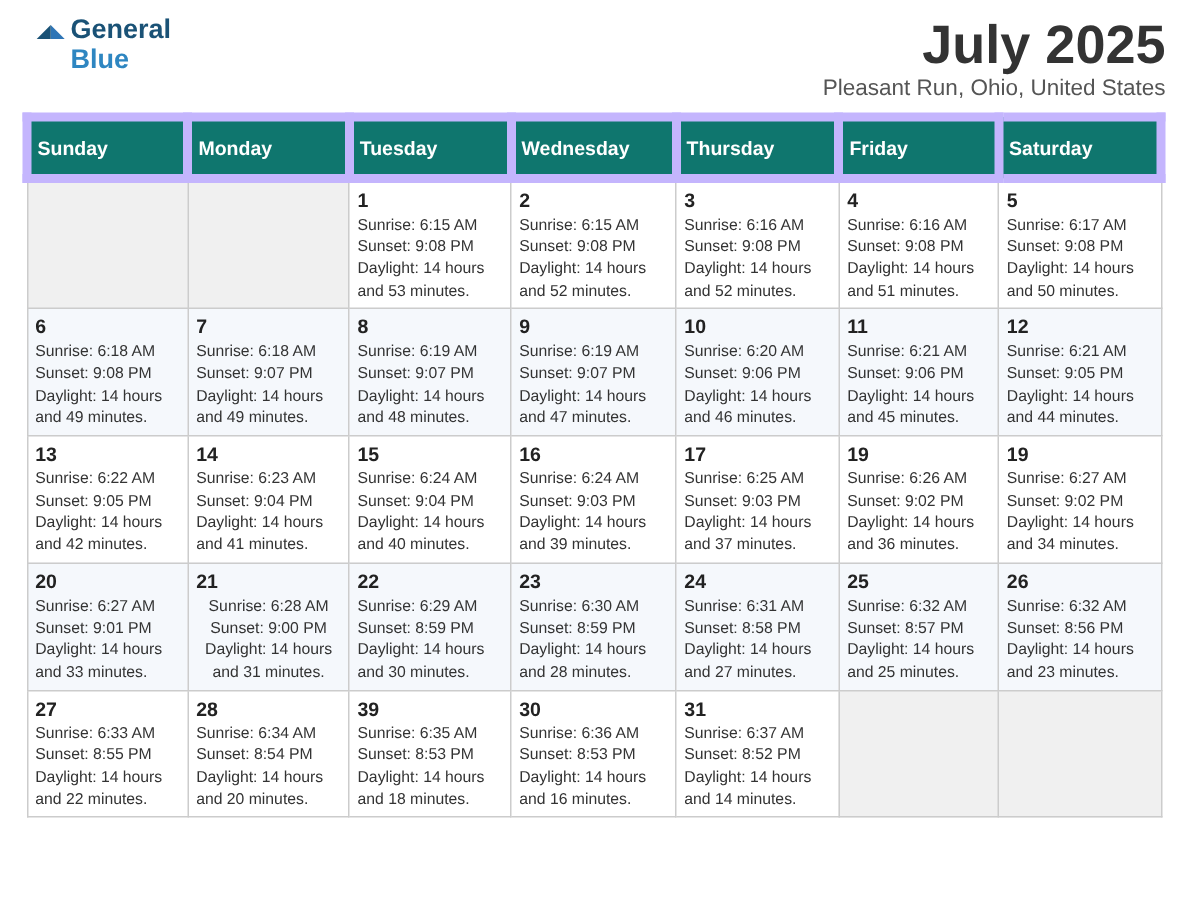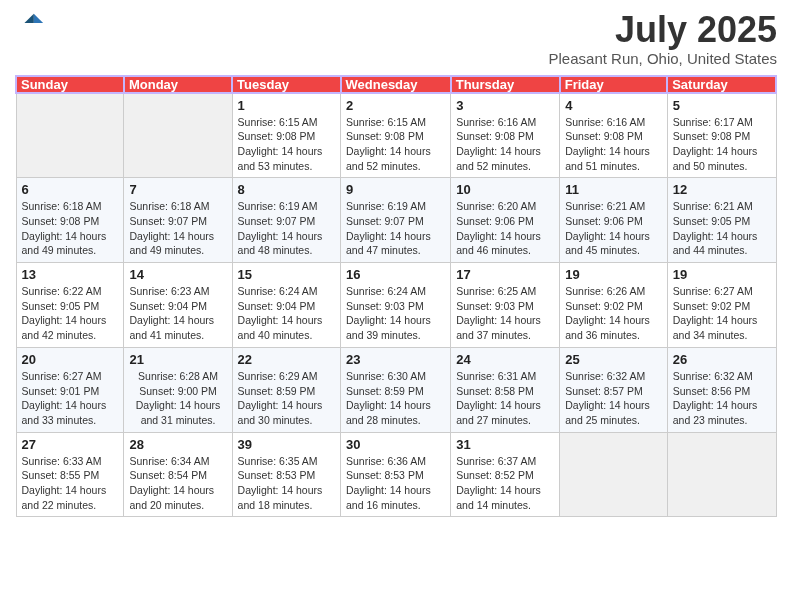--- a/index.html
+++ b/index.html
@@ -47,27 +47,27 @@
     .location {
       font-size: 15px;
       color: #555;
     }
     table {
       width: 100%;
       border-collapse: collapse;
       font-size: 11px;
     }
     thead tr th {
-      background-color: #ef4444;
+      background-color: #0f766e;
       color: #fff;
       font-weight: bold;
       font-size: 13px;
-      padding: 0 4px;
+      padding: 10px 4px;
       text-align: left;
-      border: 2px solid #c4b5fd;
+      border: 6px solid #c4b5fd;
     }
     tbody tr td {
       border: 1px solid #ccc;
       vertical-align: top;
       padding: 4px 5px;
       height: 80px;
       width: 113px;
       background: #fff;
     }
     tbody tr:nth-child(even) td {
@@ -95,20 +95,24 @@
 </head>
 <body>
 
 <div class="header">
   <div class="logo">
     <div>
       <svg class="logo-icon" viewBox="0 0 30 30">
         <polygon points="18,4 28,14 18,14" fill="#2e75b6"></polygon>
         <polygon points="18,4 18,14 8,14" fill="#1a5276"></polygon>
       </svg>
+    </div>
+    <div>
+      <div class="logo-text">General</div>
+      <div class="logo-text"><span>Blue</span></div>
     </div>
   </div>
   <div class="title-block">
     <div class="month-year">July 2025</div>
     <div class="location">Pleasant Run, Ohio, United States</div>
   </div>
 </div>
 
 <table>
   <thead>

